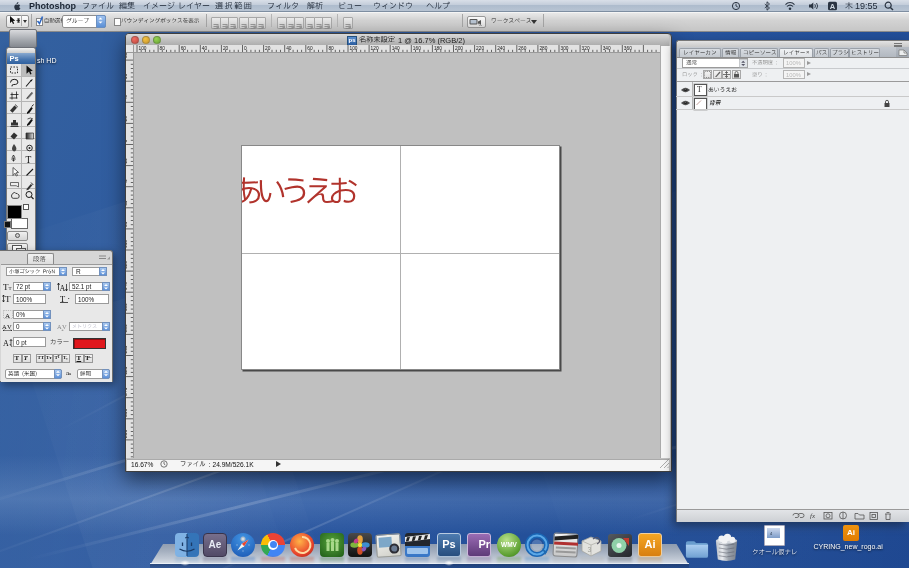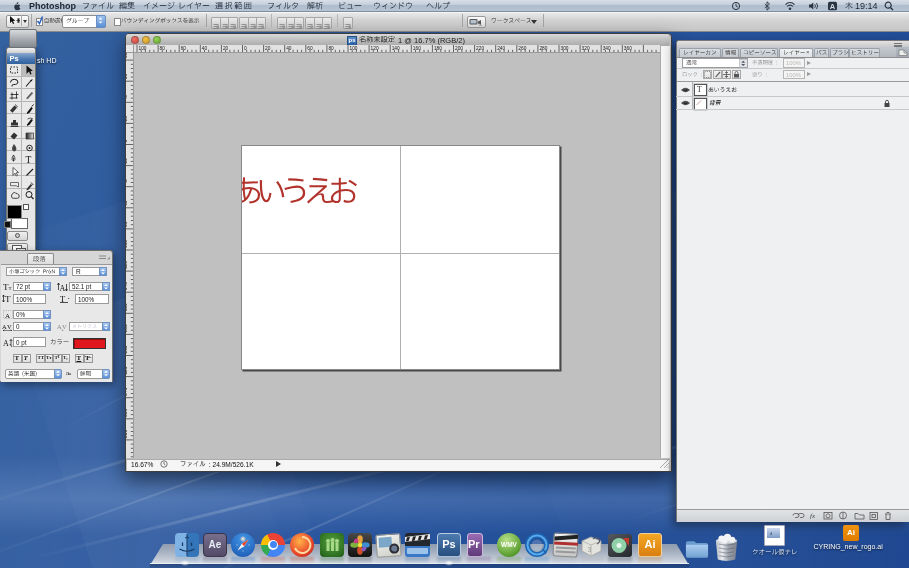--- a/index.html
+++ b/index.html
@@ -68,21 +68,21 @@
 </g>
     <circle cx="59" cy="7.8" r="1.3" fill="#2a3442"></circle>
 <path d="M78 3.5 80 3.5 82.3 1.4 82.3 8.6 80 6.5 78 6.5 Z" fill="#2a3442"></path>
 <path d="M83.8 3.2a3 3 0 0 1 0 3.6 M85.5 2a5 5 0 0 1 0 6" stroke="#2a3442" stroke-width=".9" fill="none"></path>
 <rect x="97" y="0.7" width="9" height="8.6" rx="1.6" fill="#2a3442"></rect>
 <text x="101.5" y="7.6" font-size="7.5" font-weight="bold" fill="#cfd8e2" text-anchor="middle" font-family="Liberation Sans">A</text>
 </svg>
 <svg style="position:absolute;left:845px;top:1.5px;overflow:visible" width="9" height="11">
     <path transform="translate(0 6.6)" d="M4.4 -4.4Q4.6 -3.5 5.5 -2.6Q6.3 -1.8 7.7 -0.8L7.3 -0.4Q5.8 -1.4 5.1 -2.3Q4.4 -3.1 4.2 -4H4.2V0.6H3.7V-4H3.6Q3.5 -3.1 2.8 -2.3Q2.1 -1.4 0.7 -0.4L0.3 -0.8Q1.7 -1.7 2.4 -2.6Q3.2 -3.5 3.5 -4.4H0.5V-4.9H3.7V-6.7H4.2V-4.9H7.5V-4.4Z" fill="#1c2634"></path>
   </svg>
-<div class="abs" style="left:855px;top:1px;font-size:9px;color:#1c2634">19:14</div>
+<div class="abs" style="left:855px;top:1px;font-size:9px;color:#1c2634">19:55</div>
 <svg class="abs" style="left:884px;top:1px" width="10" height="10" viewBox="0 0 10 10">
 <circle cx="4.2" cy="4.2" r="3" fill="none" stroke="#2a3442" stroke-width="1.2"></circle>
 <path d="M6.4 6.4 9 9" stroke="#2a3442" stroke-width="1.4"></path>
   </svg>
 <div class="abs" style="left:0;top:12px;width:909px;height:18px;
 background:linear-gradient(#e8e8e8 0%,#d3d3d3 40%,#c6c6c6 100%);
 border-top:1px solid #f5f5f5;border-bottom:1px solid #8b8b8b"></div>
 <div class="abs" style="left:6px;top:15px;width:21px;height:11px;background:linear-gradient(#fdfdfd,#dfdfdf);border:1px solid #939393;border-radius:2px"></div>
 <svg class="abs" style="left:8px;top:16px" width="12" height="10" viewBox="0 0 12 10">
 <path d="M2 0 2 7 3.8 5.4 5 8 6.2 7.4 5 5 7.3 4.8 Z" fill="#111"></path>
@@ -641,21 +641,21 @@
       <rect x="2" y="2" width="13" height="10" fill="#7da7c8"></rect>
       <circle cx="17" cy="14" r="5" fill="#2c2c34"></circle>
       <circle cx="17" cy="14" r="3" fill="#6a7a92"></circle>
     </svg></div>
 <div class="abs" style="left:405px;top:532.5px;width:25px;height:24px;border-radius:3px;background:linear-gradient(#23272e 55%,#3a78c8 55%);"><svg width="25" height="24" viewBox="0 0 25 24">
       <path d="M0 4 25 1 25 6 0 9Z" fill="#e8e8e8"></path>
       <path d="M2 4.2 5 3.9 3.5 8.3 0.8 8.6Z M8 3.6 11 3.3 9.5 7.7 6.8 8Z M14 3 17 2.7 15.5 7.1 12.8 7.4Z M20 2.4 23 2.1 21.5 6.5 18.8 6.8Z" fill="#222"></path>
       <rect x="2" y="15" width="21" height="6" fill="#9fc4ec" rx="1"></rect>
     </svg></div>
 <div class="abs" style="left:437px;top:532.5px;width:24px;height:24px;border-radius:3px;background:linear-gradient(#4d7bb0,#274e7e);border:1.5px solid #b8cbe0;box-sizing:border-box;color:#fff;font-weight:bold;font-size:11px;text-align:center;line-height:21px">Ps</div>
-<div class="abs" style="left:467px;top:532.5px;width:16px;height:24px;border-radius:3px;background:linear-gradient(#9a6cb4,#5e3a78);border:1.5px solid #cdb8dc;box-sizing:border-box;color:#fff;font-weight:bold;font-size:11px;text-align:left;line-height:21px">Pr</div>
+<div class="abs" style="left:467px;top:532.5px;width:24px;height:24px;border-radius:3px;background:linear-gradient(#9a6cb4,#5e3a78);border:1.5px solid #cdb8dc;box-sizing:border-box;color:#fff;font-weight:bold;font-size:11px;text-align:right;line-height:21px">Pr</div>
 <div class="abs" style="left:497px;top:532.5px;width:24px;height:24px;border-radius:50%;background:radial-gradient(circle at 40% 30%,#b8e08a,#5a9e2f 70%,#3a7a1a);color:#fff;font-weight:bold;font-size:6.5px;text-align:center;line-height:24px">WMV</div>
 <div class="abs" style="left:525px;top:532.5px;width:24px;height:24px;"><svg width="24" height="24" viewBox="0 0 24 24">
       <circle cx="12" cy="12" r="9.5" fill="none" stroke="#1a66b4" stroke-width="5"></circle>
       <circle cx="12" cy="12" r="9.5" fill="none" stroke="#5aa8e8" stroke-width="2"></circle>
       <circle cx="12" cy="12" r="5.5" fill="rgba(210,230,250,.25)"></circle>
       <path d="M17 15l5 4-2 3z" fill="#1e6ab0"></path>
     </svg></div>
 <div class="abs" style="left:553px;top:532.5px;width:25px;height:24px;border-radius:3px;background:linear-gradient(#f2f2f2,#c8c8c8);border:1px solid #888;box-sizing:border-box;transform:rotate(3deg)"><svg width="24" height="23" viewBox="0 0 24 23">
       <path d="M0 3 24 0 24 4 0 7Z" fill="#222"></path>
       <path d="M0 8h24v3H0z" fill="#b03030"></path>

